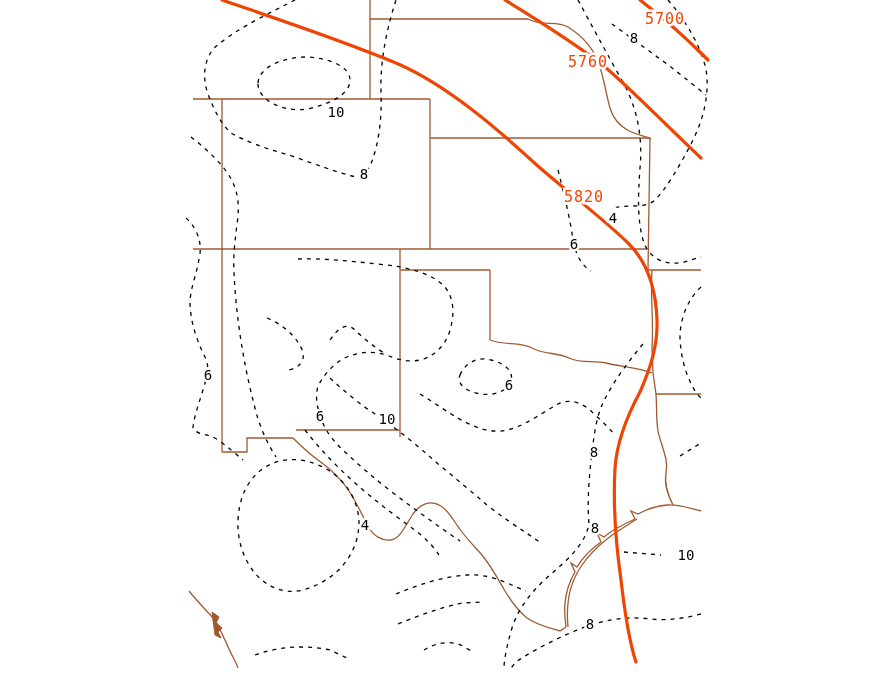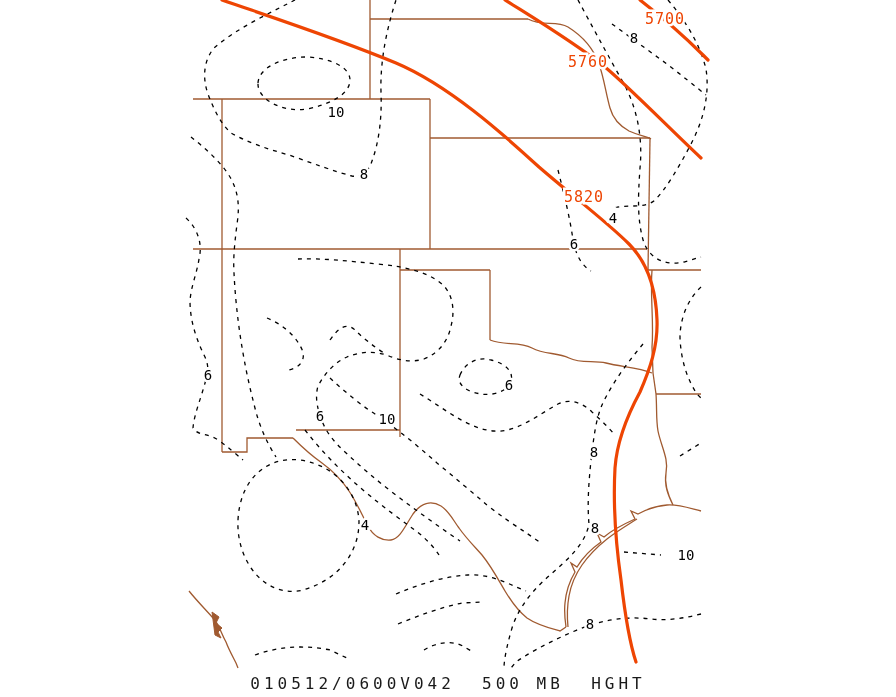--- a/index.html
+++ b/index.html
@@ -132,14 +132,13 @@
         <text x="387" y="424" class="contour-label black">10</text>
         <text x="509" y="390" class="contour-label black">6</text>
         <text x="594" y="457" class="contour-label black">8</text>
         <text x="595" y="533" class="contour-label black">8</text>
         <text x="365" y="530" class="contour-label black">4</text>
         <text x="686" y="560" class="contour-label black">10</text>
         <text x="590" y="629" class="contour-label black">8</text>
       </g>
   </svg>
 
-  <div class="caption">010512/0600V042  500 MB  HGHT</div>
 </div>
 
 </body></html>

